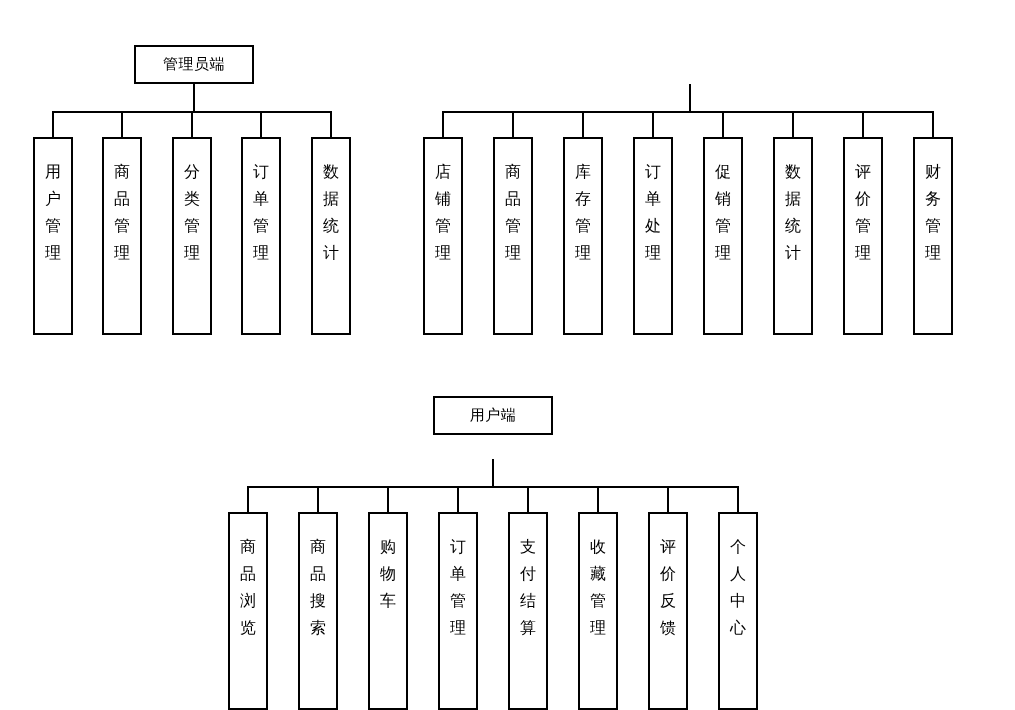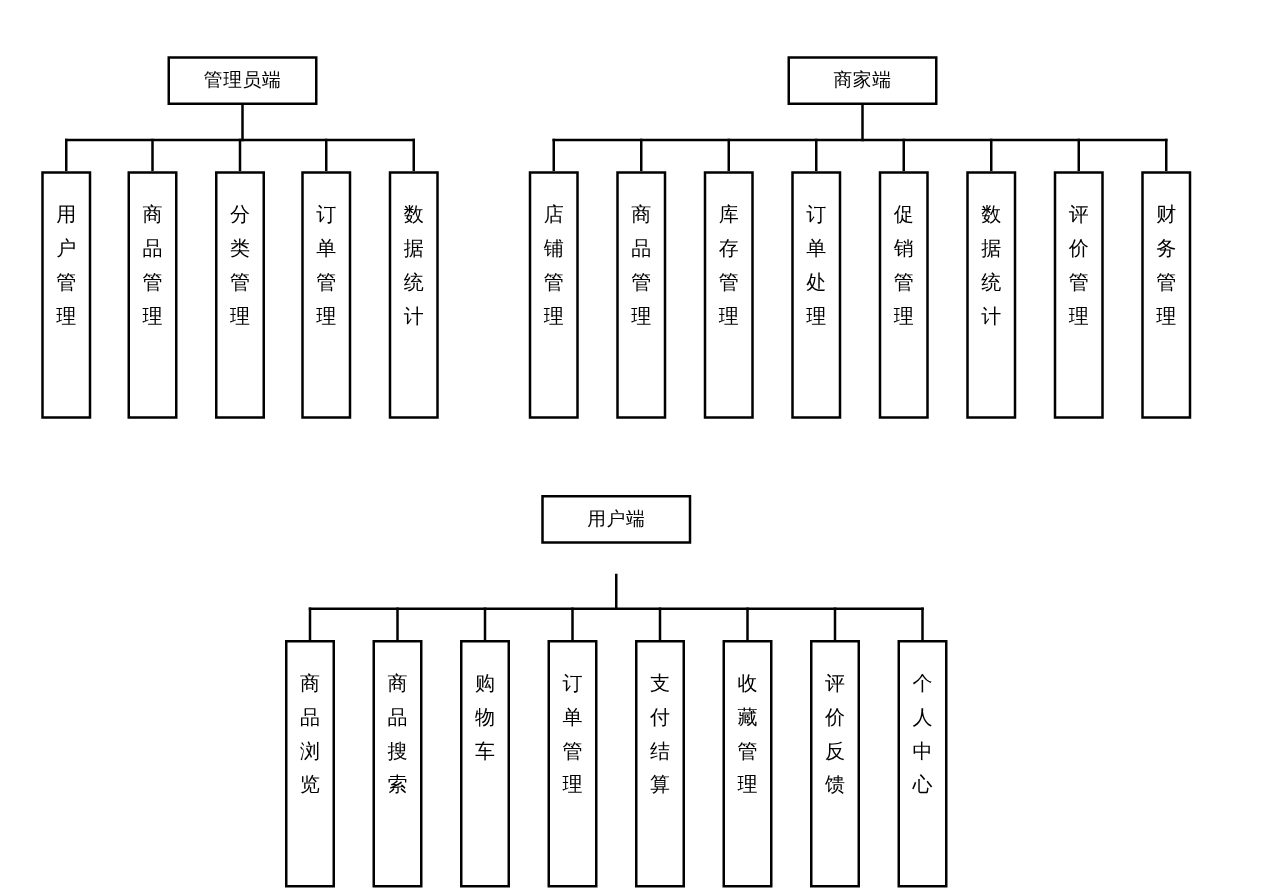--- a/index.html
+++ b/index.html
@@ -111,23 +111,20 @@
       </div>
       <div class="vline" style="left: 330px; top: 99px; height: 26px;"></div>
       <div class="leaf-box" style="left: 311px; top: 125px; width: 40px; height: 198px;">
         <div class="leaf-label">数
 据
 统
 计</div>
       </div>
     </div>
     <div class="group" style="left: 0px; top: 0px; width: 1015px; height: 710px;">
-      <div class="root-box" style="left: 630px; top: 33px; width: 120px; height: 39px;">
-        <span class="root-label">商家端</span>
-      </div>
       <div class="vline" style="left: 689px; top: 72px; height: 29px;"></div>
       <div class="hline" style="left: 442px; top: 99px; width: 492px;"></div>
       <div class="vline" style="left: 442px; top: 99px; height: 26px;"></div>
       <div class="leaf-box" style="left: 423px; top: 125px; width: 40px; height: 198px;">
         <div class="leaf-label">店
 铺
 管
 理</div>
       </div>
       <div class="vline" style="left: 512px; top: 99px; height: 26px;"></div>

